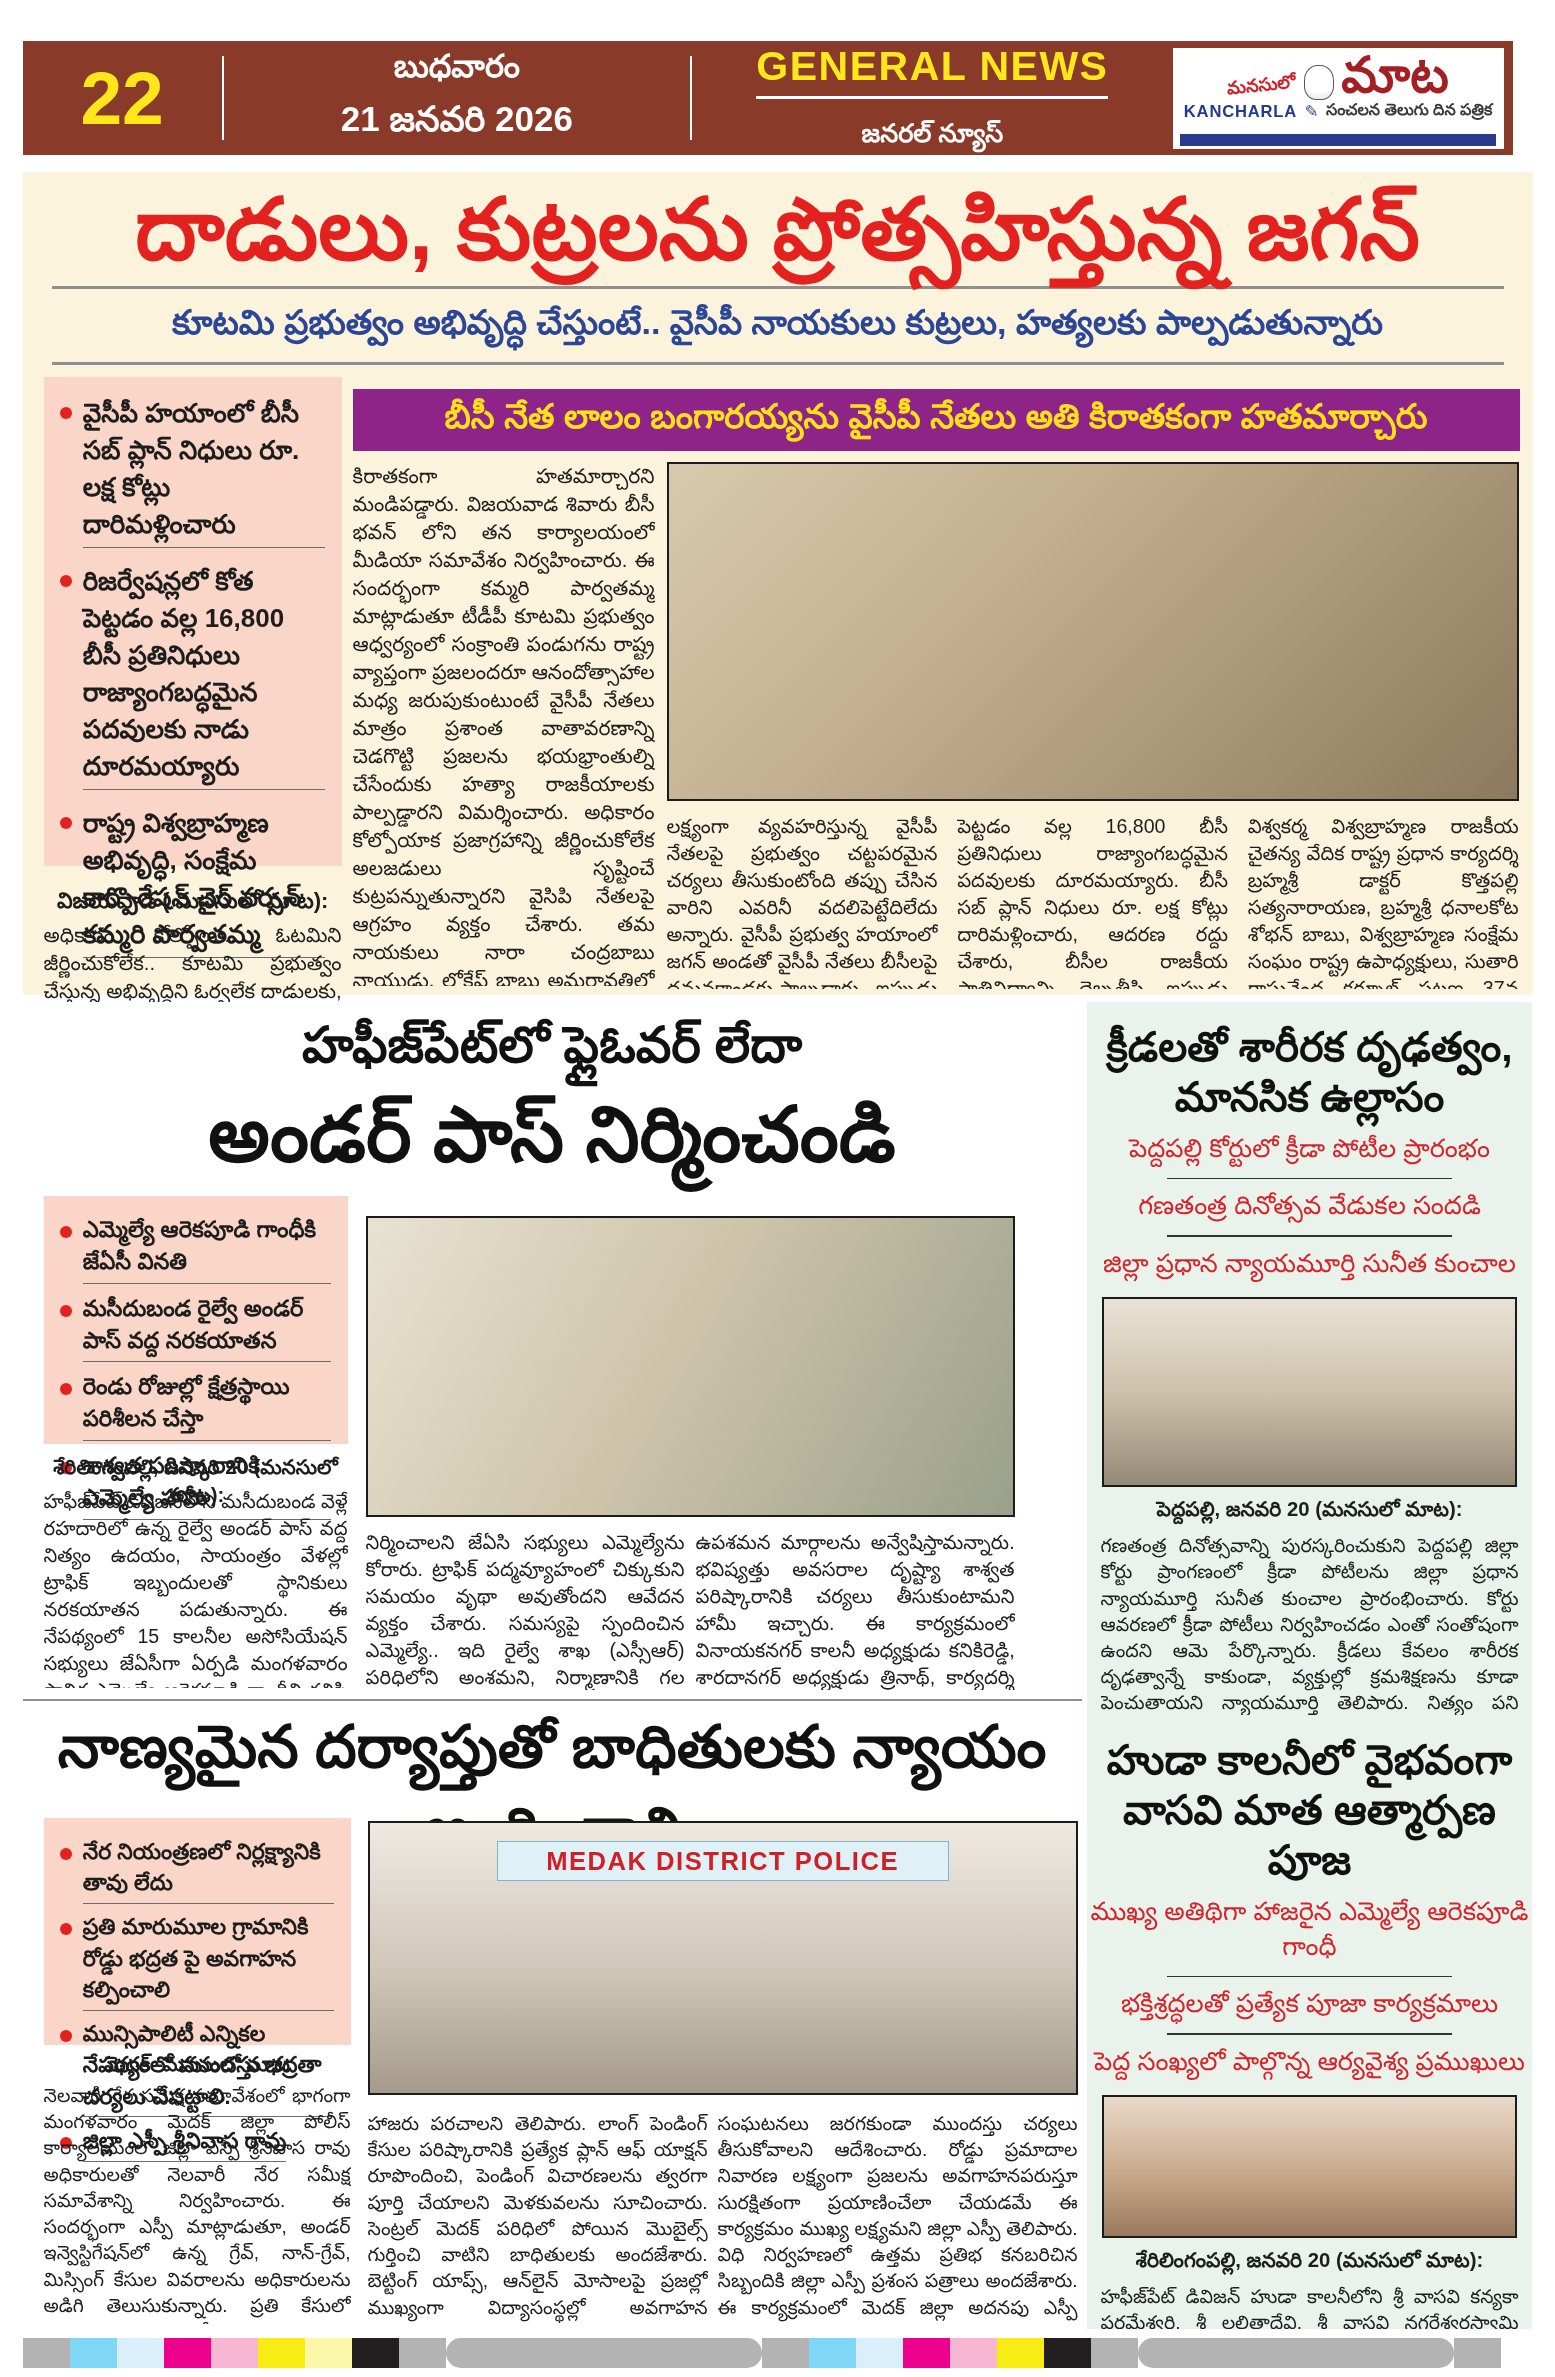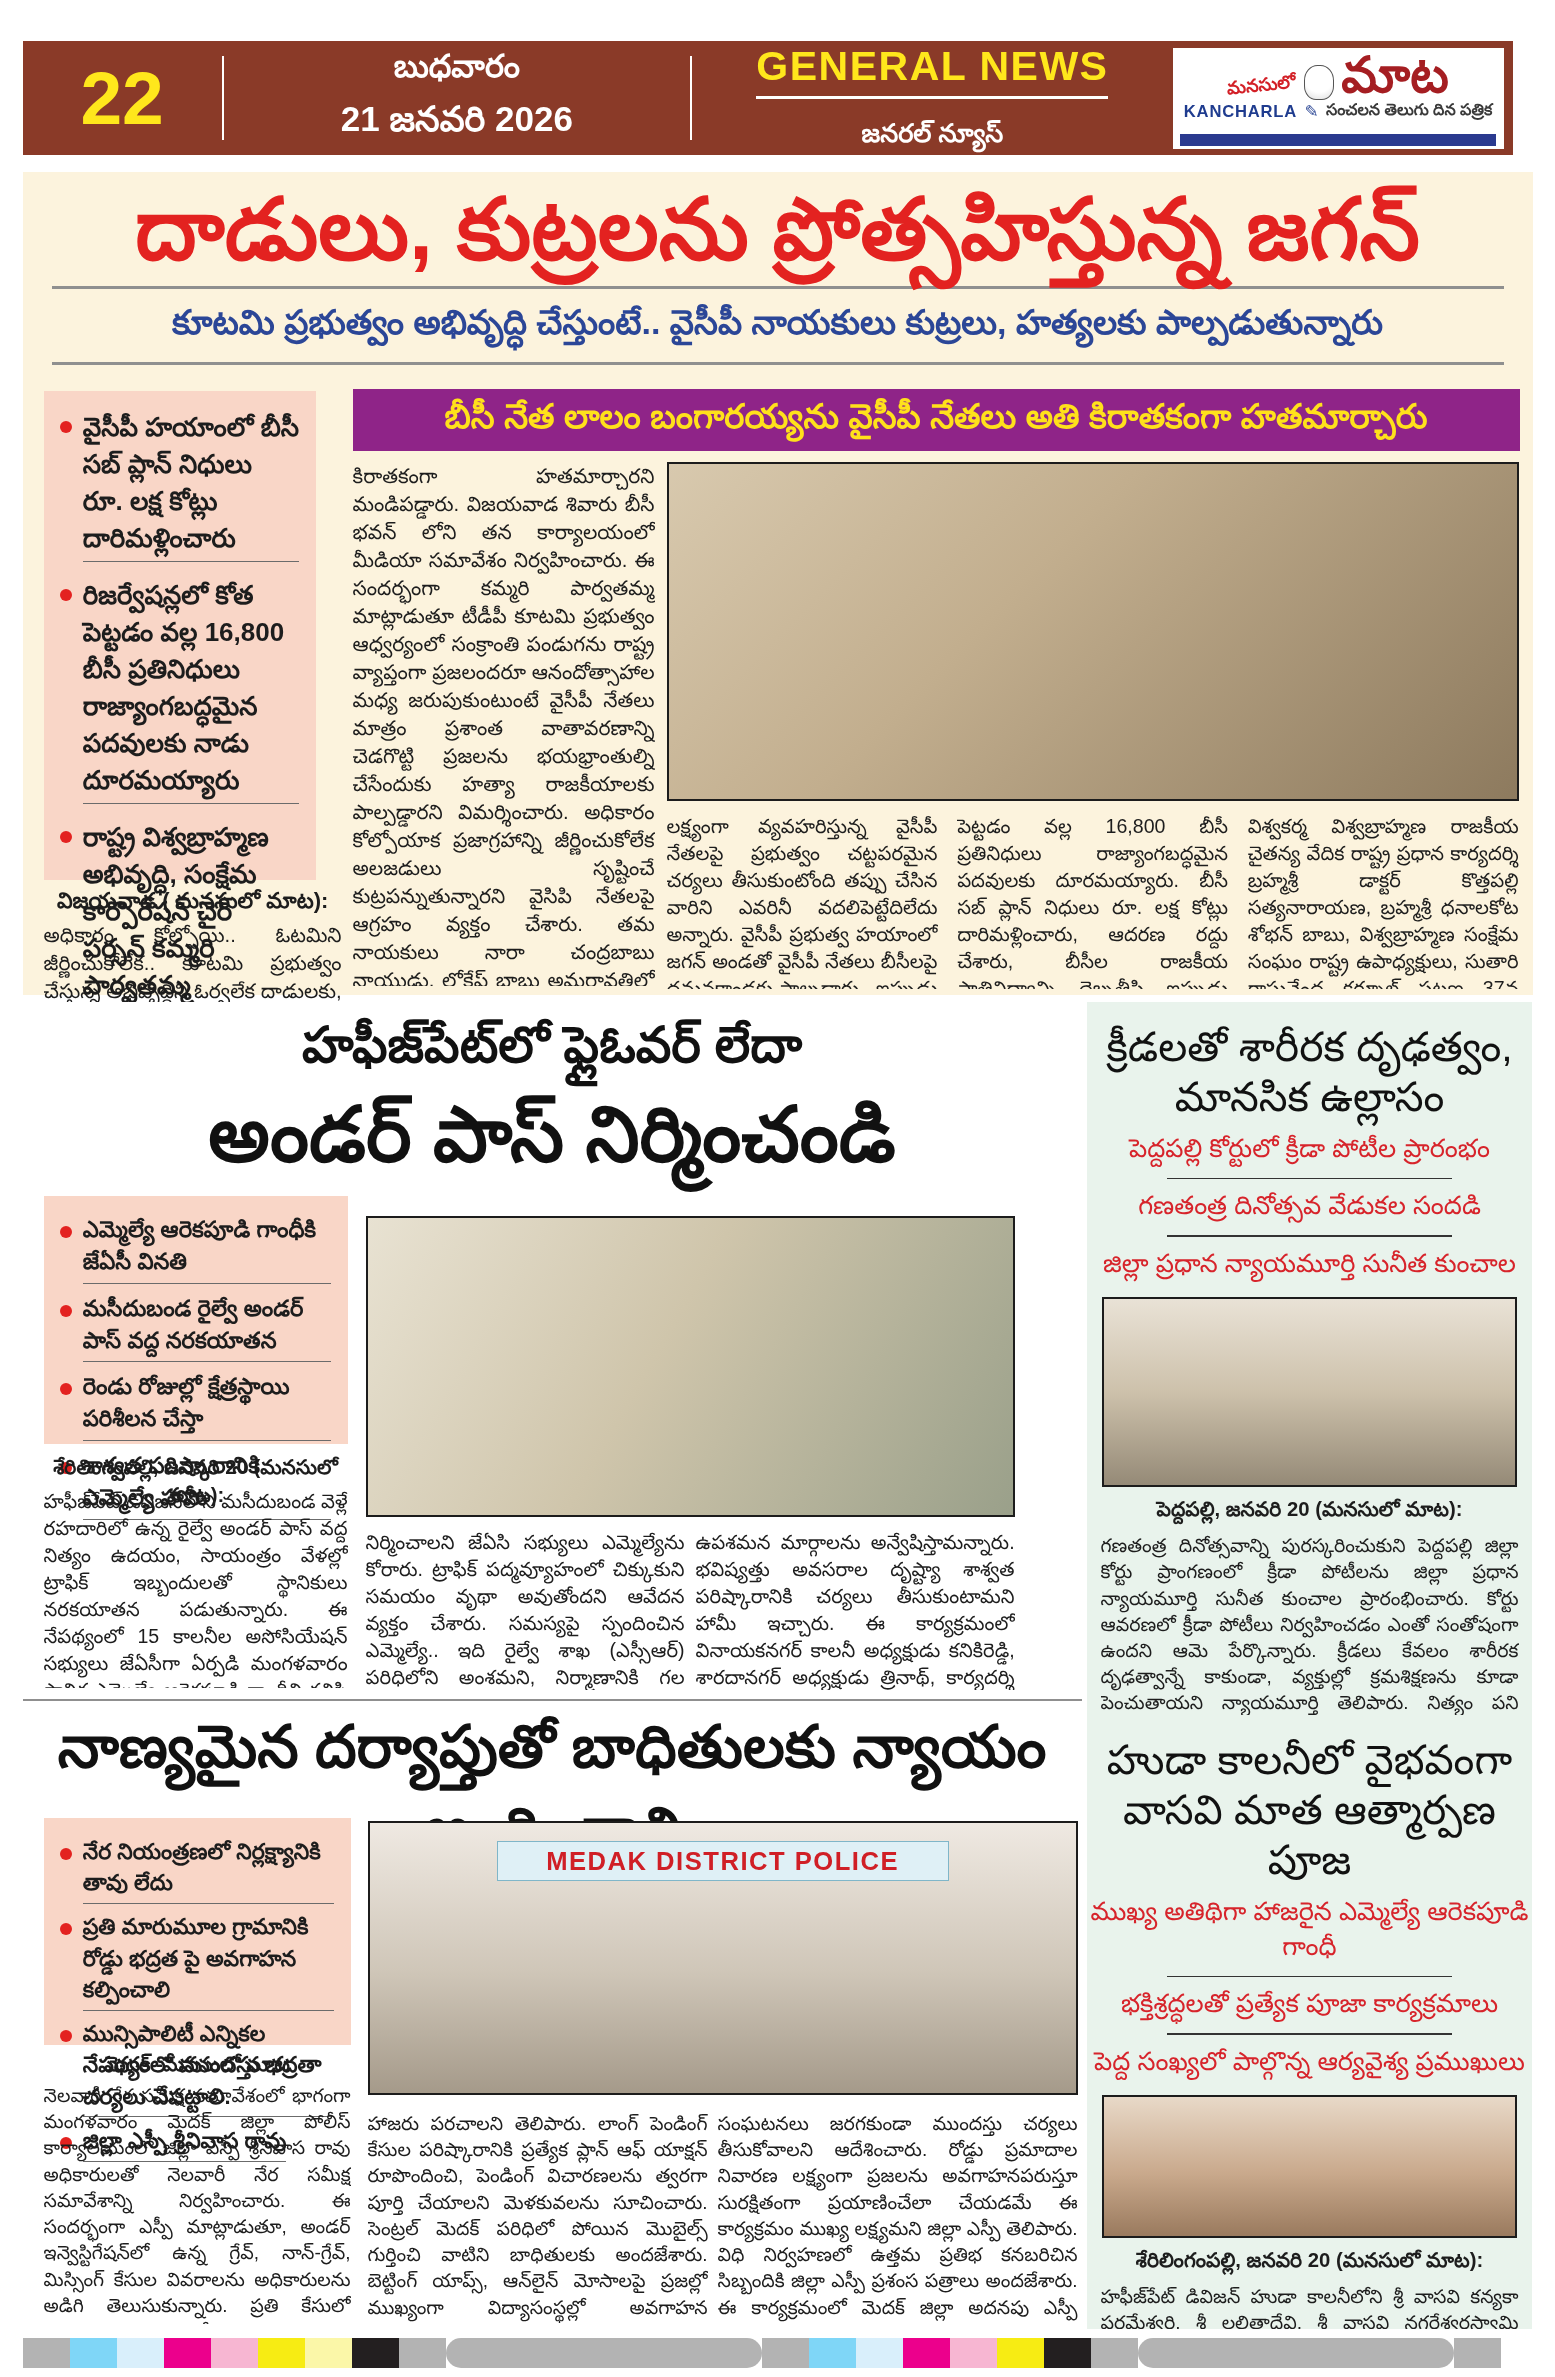--- a/index.html
+++ b/index.html
@@ -36,21 +36,21 @@
   
   .s1-panel { left:22.6px; top:172px; width:1510px; height:823px; background:#fcf3dd; }
   .s1-headline { padding-top:12px; text-align:center; color:#e32220; font-size:86px;
                  font-weight:bold; line-height:1.05; }
   .rule { height:3px; background:#8f8f8f; margin:12px 29px 0 29px; }
   .s1-subhead { text-align:center; color:#2b4697; font-size:34px; font-weight:bold; margin-top:13.5px; }
   .pink-box { background:#f9d6c7; padding:18px 16.6px; }
   .pb-item { display:flex; gap:10.5px; margin-bottom:15px; }
   .pb-dot { flex:0 0 12px; width:12px; height:12px; border-radius:50%; background:#e32220; margin-top:12px; }
   .pb-text { font-size:26px; font-weight:bold; line-height:1.42; border-bottom:1.5px solid #6b6b6b; padding-bottom:4.5px; }
-  .s1-box { left:21px; top:219px; width:272px; height:489px; }
+  .s1-box { left:21px; top:205px; width:298px; height:489px; }
   .s1-box .pb-text { font-size:26px; }
   .dateline { text-align:center; font-weight:bold; }
   .s1-dateline { left:21px; top:716px; width:298px; font-size:22px; }
   .bodytext { text-align:justify; line-height:1.38; overflow:hidden; }
   .s1-lead { left:21px; top:749px; width:298px; height:226px; font-size:20.3px; }
   .s1-banner { left:330px; top:217px; width:1167px; height:62px; background:#8f2488;
                display:flex; align-items:center; justify-content:center; }
   .s1-banner-text { color:#ffe11b; font-size:34px; font-weight:bold; }
   .s1-col1 { left:330px; top:290px; width:302px; height:524px; font-size:20.3px; }
   .photo { border:2.3px solid #1c1c1c; }
@@ -85,21 +85,21 @@
   .s3-photo { left:345px; top:122px; width:710px; height:274px;
               background:linear-gradient(#efe9e2,#cfc6b8 55%,#a59a8a 100%); position:absolute; }
   .s3-overlay { position:absolute; left:18%; top:18px; width:64%; background:#dff0f6;
                 border:1.5px solid #7fb6c9; text-align:center; padding:4.5px 0;
                 color:#d01f26; font-size:25.6px; font-weight:bold; letter-spacing:1.5px; }
   .s3-col1 { left:345px; top:412px; width:340px; height:212px; font-size:19px; }
   .s3-col2 { left:695px; top:412px; width:360px; height:212px; font-size:19px; }
 
   
   .rail { left:1087px; top:1002px; width:445px; height:1327px; background:#e9f3ec; overflow:hidden; }
-  .r-headline { text-align:center; font-size:41px; font-weight:normal; color:#111;
+  .r-headline { text-align:center; font-size:41px; font-weight:bold; color:#111;
                 line-height:1.22; margin:19.6px 10.5px 0 10.5px; }
   .r-sub { text-align:center; color:#d7242b; font-size:25.6px; font-weight:normal; margin-top:12px; }
   .thinrule { width:64%; height:1.5px; background:#333; margin:9px auto 0 auto; }
   .r-photo { margin:13.5px auto 0 auto; width:415px; }
   .r1-photo { height:190px; background:linear-gradient(#e9e2d6,#cdc1ab 50%,#958a77 100%); }
   .r2-photo { height:143px; background:linear-gradient(#e8d9c8,#c9a98c 55%,#9a7a5e 100%); }
   .r-dateline { font-size:20.3px; margin-top:10.5px; }
   .r-body { margin:7.5px 13.5px 0 13.5px; font-size:19px; }
   .r1-body { height:182px; }
   .r2-body { height:253px; }

